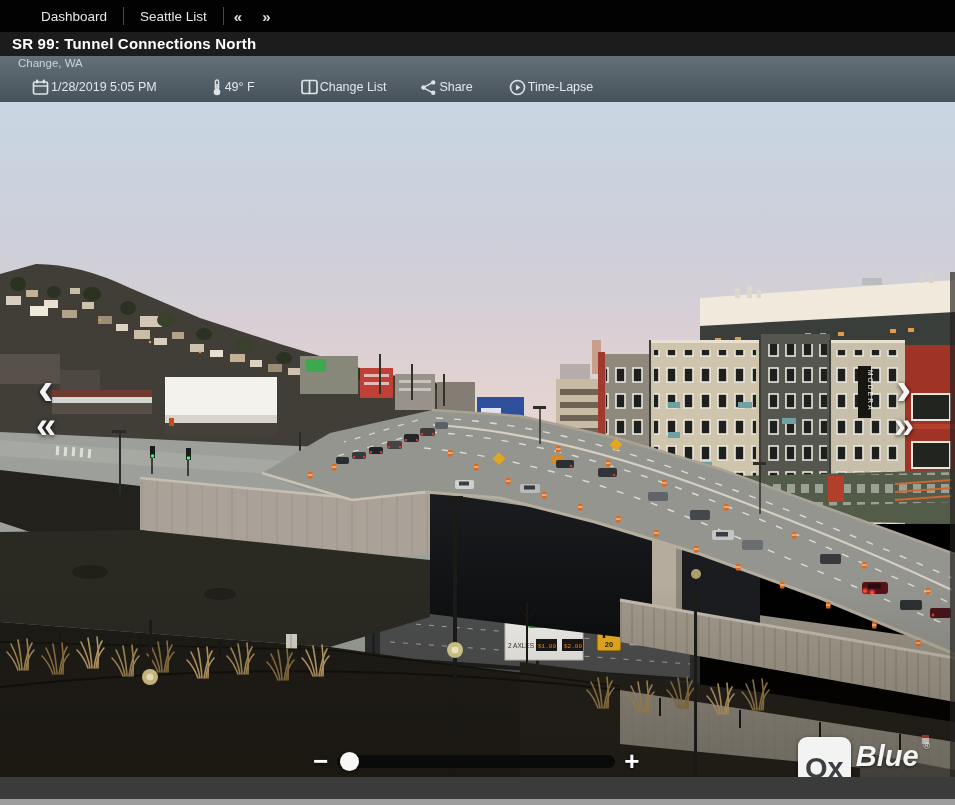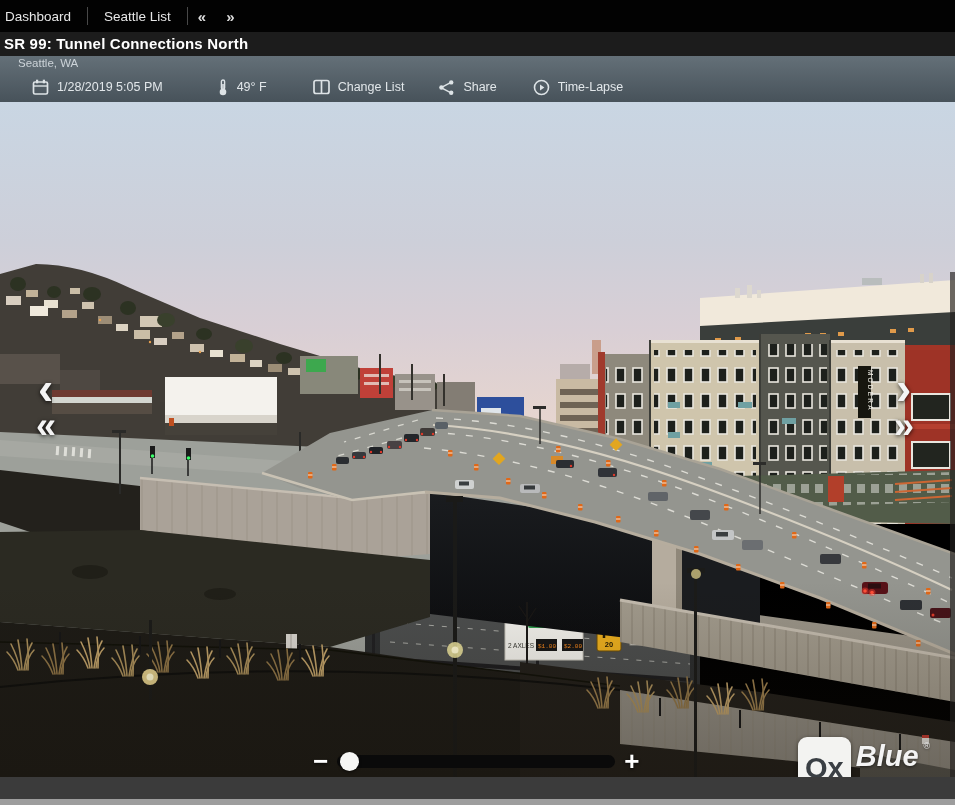--- a/index.html
+++ b/index.html
@@ -1,31 +1,31 @@
 <!DOCTYPE html>
 <html><head>
 <meta charset="utf-8">
 <style>
   html,body{margin:0;padding:0;background:#000;}
   .app{position:relative;width:955px;height:805px;background:#000;overflow:hidden;
        font-family:"Liberation Sans","DejaVu Sans",sans-serif;-webkit-font-smoothing:antialiased;}
   
   .topnav{position:absolute;top:0;left:0;right:0;height:32px;background:#020202;display:flex;align-items:center;color:#e6e6e6;font-size:13.5px;}
   .navitem{padding:0 16px;cursor:pointer;}
-  .navitem:first-child{padding-left:5px;}
+  .navitem:first-child{padding-left:5px;margin-left:36px;}
   .vdiv{width:1px;height:18px;background:#484848;}
   .navarrow{padding:0 10px;font-size:15px;font-weight:bold;cursor:pointer;color:#dcdcdc;}
   
   .titlebar{position:absolute;top:32px;left:0;right:0;height:24px;background:#1c1c1c;color:#fff;
-            font-weight:bold;font-size:15px;line-height:24px;padding-left:4px;letter-spacing:.2px;}
+            font-weight:bold;font-size:15px;line-height:24px;padding-left:12px;letter-spacing:.2px;}
   
   .infobar{position:absolute;top:56px;left:0;right:0;height:46px;background:linear-gradient(#647078,#47525a);}
   .location{position:absolute;top:1px;left:18px;font-size:11.5px;color:#ccd3d8;}
   .toolbar{position:absolute;top:17px;left:0;right:0;height:28px;display:flex;align-items:center;color:#e2e7ea;font-size:12.5px;}
-  .titem{display:flex;align-items:center;gap:8px;cursor:pointer;white-space:nowrap;}
+  .titem{display:flex;align-items:center;gap:2px;cursor:pointer;white-space:nowrap;}
   .ticon{display:block;}
   
   .viewer{position:absolute;top:102px;left:0;width:955px;height:675px;}
   .scene{display:block;width:955px;height:675px;}
   .chev{position:absolute;color:#f4f4f4;line-height:1;cursor:pointer;user-select:none;
         text-shadow:0 1px 4px rgba(0,0,0,.8);font-weight:bold;}
   .chev.single{font-size:46px;}
   .chev.double{font-size:36px;}
   .zoombar{position:absolute;left:304px;top:645px;height:28px;display:flex;align-items:center;}
   .zbtn{color:#fff;font-size:26px;font-weight:bold;padding:0 9px;line-height:26px;cursor:pointer;
@@ -52,21 +52,21 @@
     <span class="vdiv"></span>
     <span class="navitem">Seattle List</span>
     <span class="vdiv"></span>
     <span class="navarrow">«</span>
     <span class="navarrow">»</span>
   </nav>
 
   <div class="titlebar">SR 99: Tunnel Connections North</div>
 
   <div class="infobar">
-    <div class="location">Seattle, WA</div>
+    <div class="location">Change, WA</div>
     <div class="toolbar">
       <span class="titem" style="margin-left:32px">
         <svg class="ticon" width="17" height="17" viewBox="0 0 17 17">
           <rect x="1.5" y="3" width="14" height="12" rx="1.5" fill="none" stroke="#dde3e6" stroke-width="1.7"></rect>
           <line x1="1.5" y1="7" x2="15.5" y2="7" stroke="#dde3e6" stroke-width="1.4"></line>
           <rect x="4" y="0.7" width="2.2" height="3.6" fill="#dde3e6"></rect>
           <rect x="10.8" y="0.7" width="2.2" height="3.6" fill="#dde3e6"></rect>
         </svg>
         <span>1/28/2019 5:05 PM</span>
       </span>

